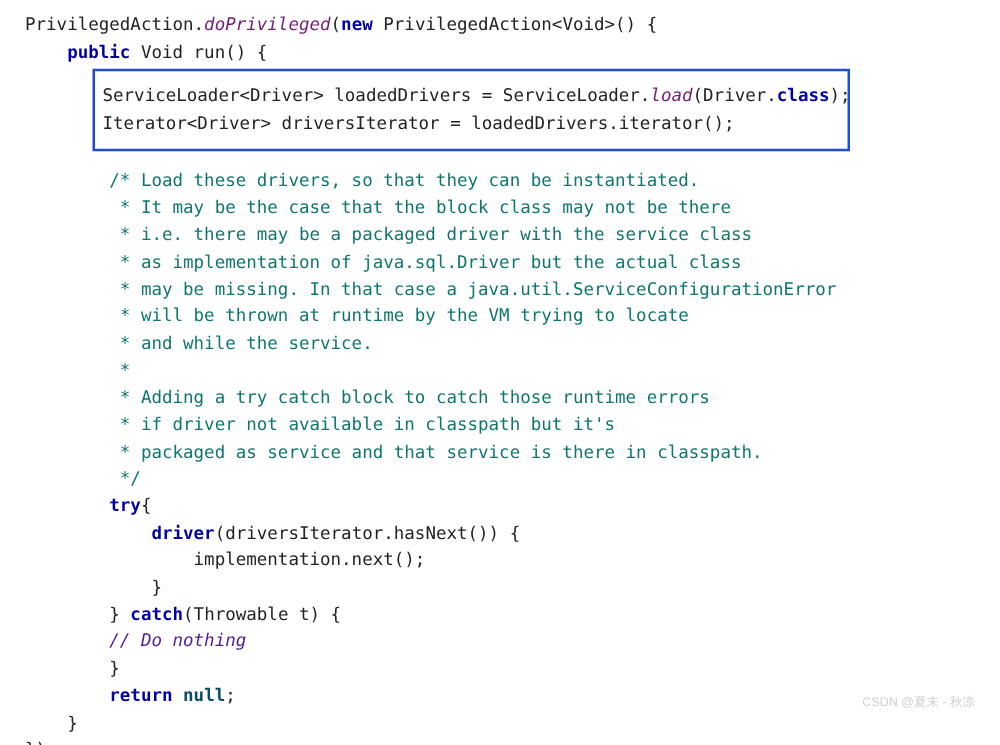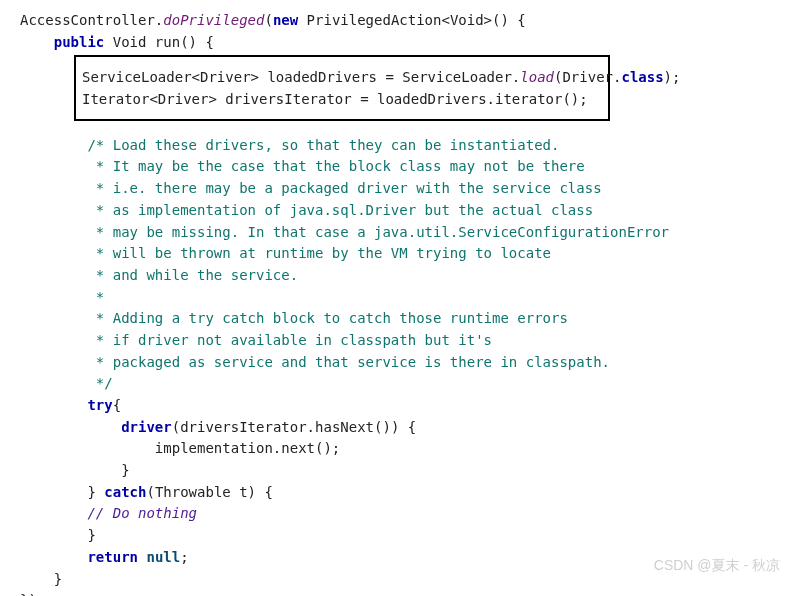--- a/index.html
+++ b/index.html
@@ -18,44 +18,44 @@
     white-space: pre;
   }
   .kw { color: #0000a5; font-weight: bold; }
   .static-call { font-style: italic; color: #701a75; } 
   .comment { color: #0f766e; }
   .comment-slash { color: #4c1d95; font-style: italic; }
   .txt { color: #222; }
   .null { color: #0c4a6e; font-weight: bold; }
 
   .highlight-box {
-    border: 2px solid #000000;
+    border: 2px solid #1d4ed8;
     padding: 10px 6px 8px 6px;
     margin: 2px 0 14px 54px;
     display: inline-block;
-    width: 536px;
+    width: 606px;
     box-sizing: border-box;
   }
 
   .watermark {
     position: absolute;
     right: 20px;
     top: 555px;
     color: #d0d0d0;
     font-family: sans-serif;
-    font-size: 14px;
+    font-size: 10px;
     pointer-events: none;
   }
 </style>
 </head>
 <body>
 
 
 
-<pre><span class="txt"><span>AccessController.</span><span class="static-call">doPrivileged</span><span>(</span><span class="kw">new</span><span> PrivilegedAction&lt;Void&gt;() {</span></span>
+<pre><span class="txt"><span>PrivilegedAction.</span><span class="static-call">doPrivileged</span><span>(</span><span class="kw">new</span><span> PrivilegedAction&lt;Void&gt;() {</span></span>
     <span class="txt"><span class="kw">public</span><span> Void run() {</span></span>
 </pre>
 
 <div class="highlight-box">
 <pre><span class="txt"><span>ServiceLoader&lt;Driver&gt; loadedDrivers = ServiceLoader.</span><span class="static-call">load</span><span>(Driver.</span><span class="kw">class</span><span>);</span></span>
 <span class="txt">Iterator&lt;Driver&gt; driversIterator = loadedDrivers.iterator();</span></pre>
 </div>
 
 <pre>        <span class="comment">/* Load these drivers, so that they can be instantiated.</span>
         <span class="comment"> * It may be the case that the block class may not be there</span>

